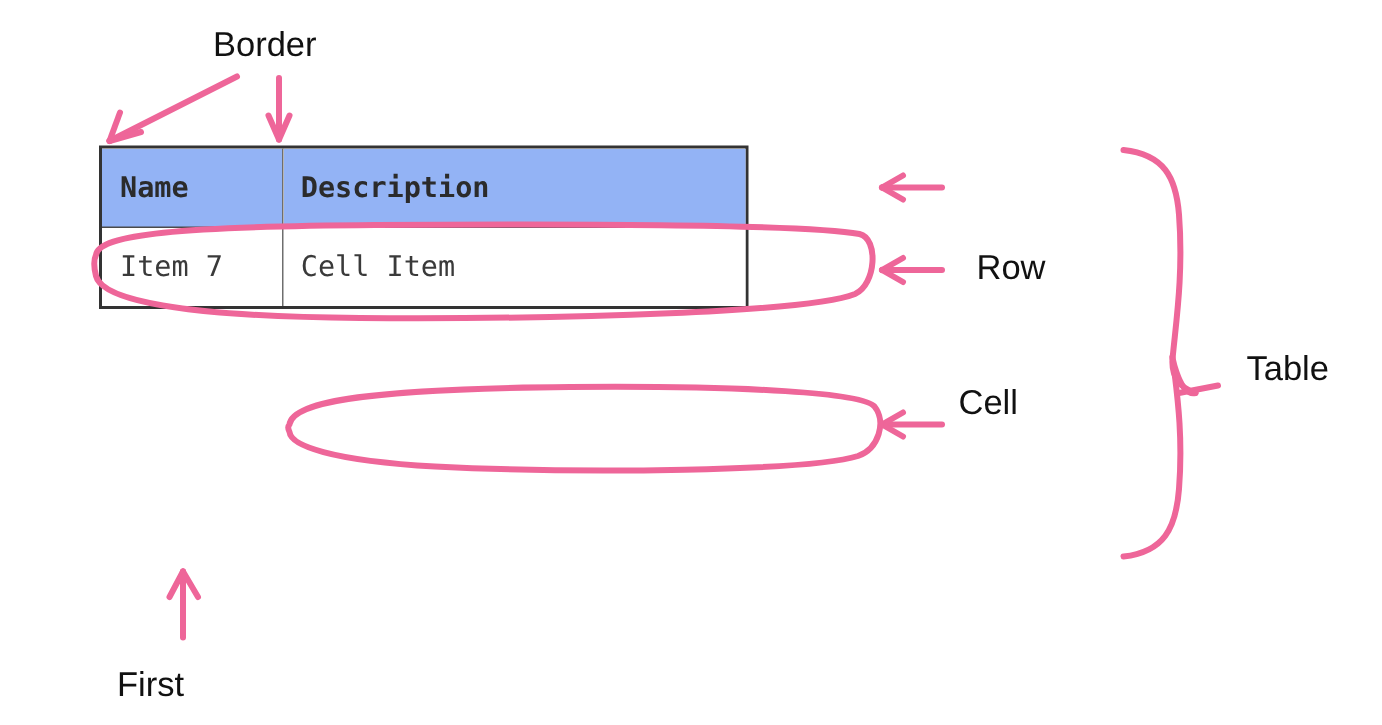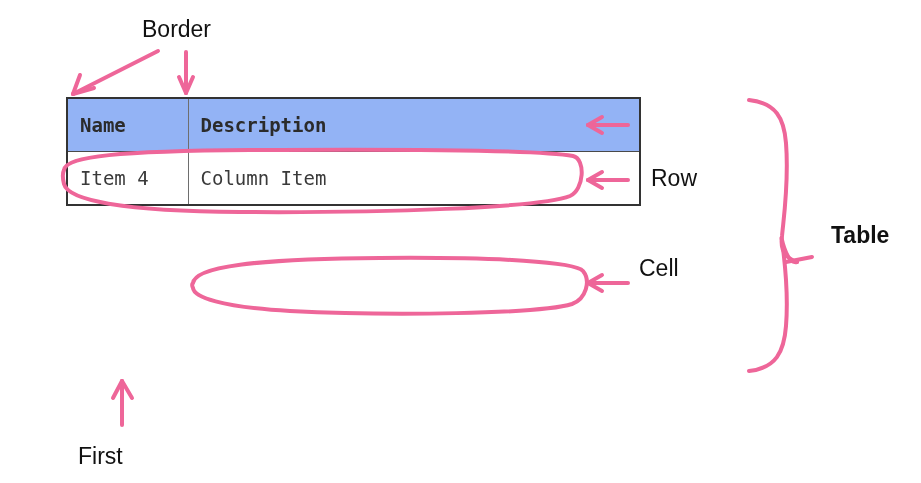--- a/index.html
+++ b/index.html
@@ -25,21 +25,21 @@
     height: 483px;
     pointer-events: none;
     z-index: 5;
   }
 
   
   .table-wrap {
     position: absolute;
     left: 66px;
     top: 97px;
-    width: 575px;
+    width: 433px;
     border: 2px solid #333333;
     box-sizing: border-box;
     z-index: 2;
   }
   table.demo-table {
     border-collapse: collapse;
     width: 100%;
     table-layout: fixed;
   }
   table.demo-table col.c-name { width: 120px; }
@@ -84,21 +84,21 @@
     font-size: 23px;
     color: #111111;
     white-space: nowrap;
     z-index: 6;
     text-align: center;
   }
   #label-border { left: 142px; top: 16px; }
   #label-header { left: 639px; top: 109px; }
   #label-row    { left: 639px; top: 165px; margin-left: 12px; }
   #label-cell   { left: 639px; top: 255px; }
-  #label-table  { left: 831px; top: 222px; font-weight: bold; }
+  #label-table  { left: 831px; top: 232px; }
   #label-column { left: 78px;  top: 443px; }
 </style>
 </head>
 <body>
 
 <div id="canvas">
 
   <div class="table-wrap">
     <table class="demo-table">
       <colgroup>
@@ -106,22 +106,22 @@
         <col class="c-desc">
       </colgroup>
       <thead>
         <tr>
           <th>Name</th>
           <th>Description</th>
         </tr>
       </thead>
       <tbody>
         <tr class="row-odd">
-          <td>Item 4</td>
-          <td>Column Item</td>
+          <td>Item 7</td>
+          <td>Cell Item</td>
         </tr>
       </tbody>
     </table>
   </div>
 
   <svg id="annotations" viewBox="0 0 921 483" xmlns="http://www.w3.org/2000/svg">
     <g fill="none" stroke="#ee6699" stroke-width="4" stroke-linecap="round" stroke-linejoin="round">
 
       <g>
         <path d="M 158 51 L 73 94"></path>

